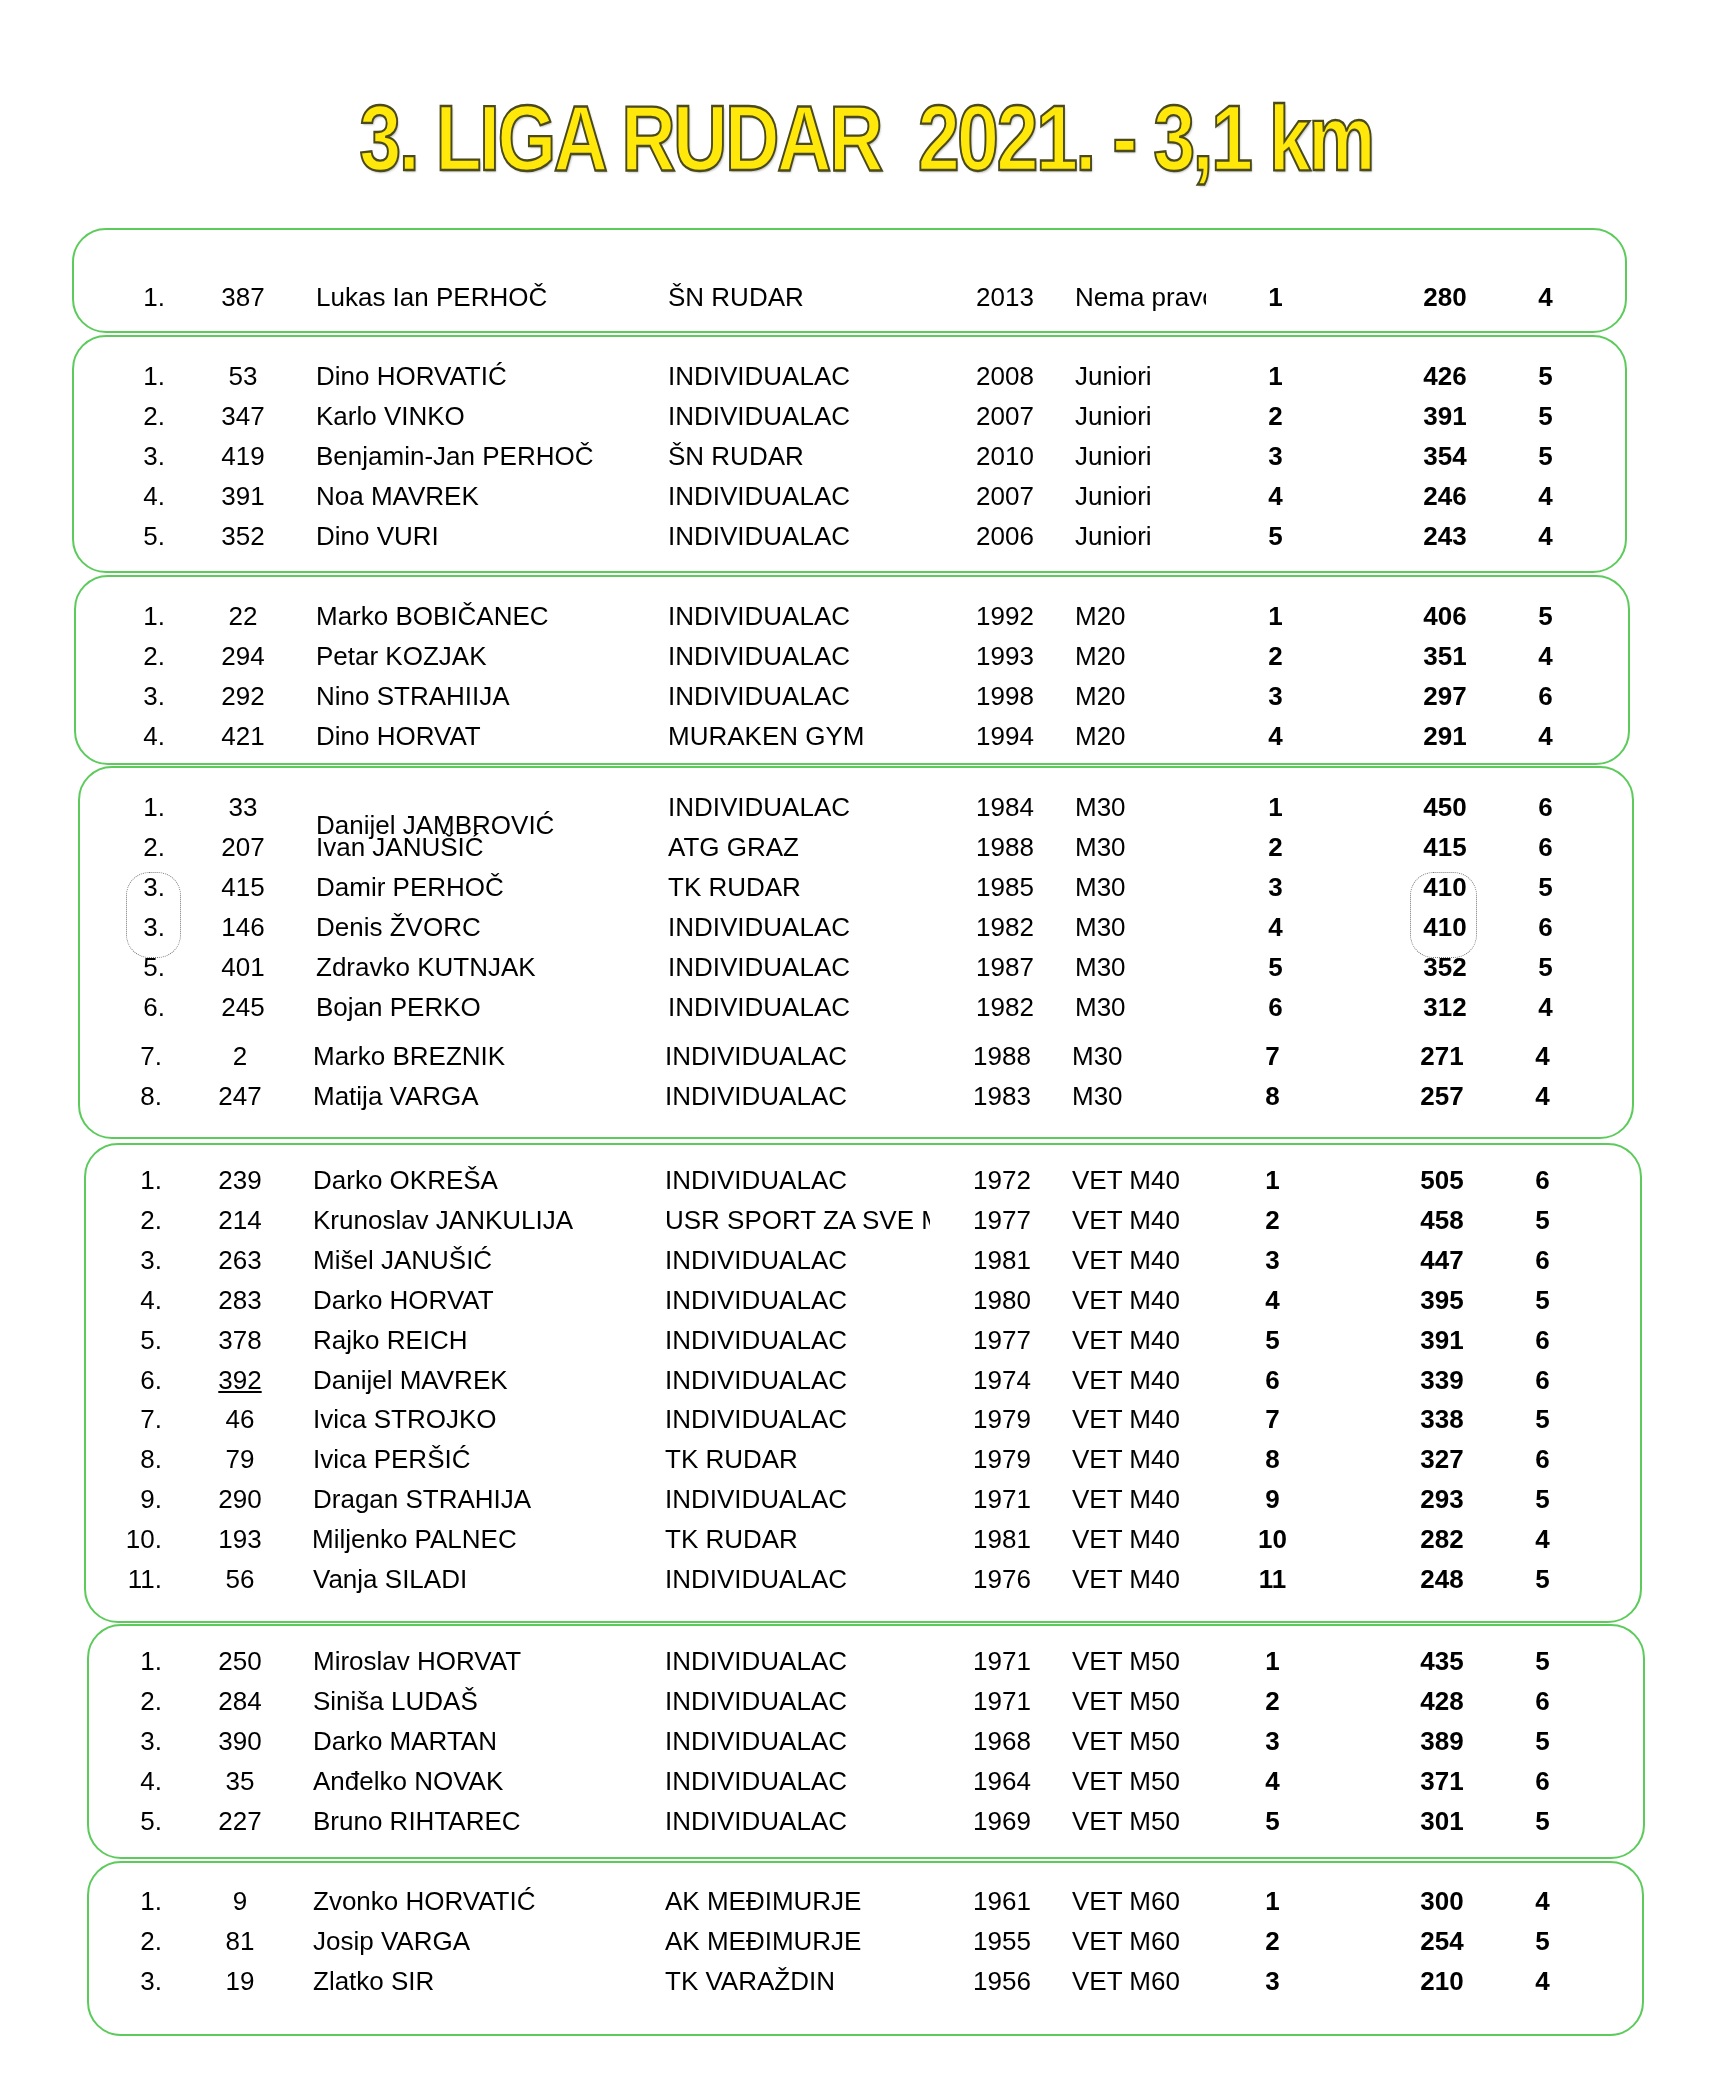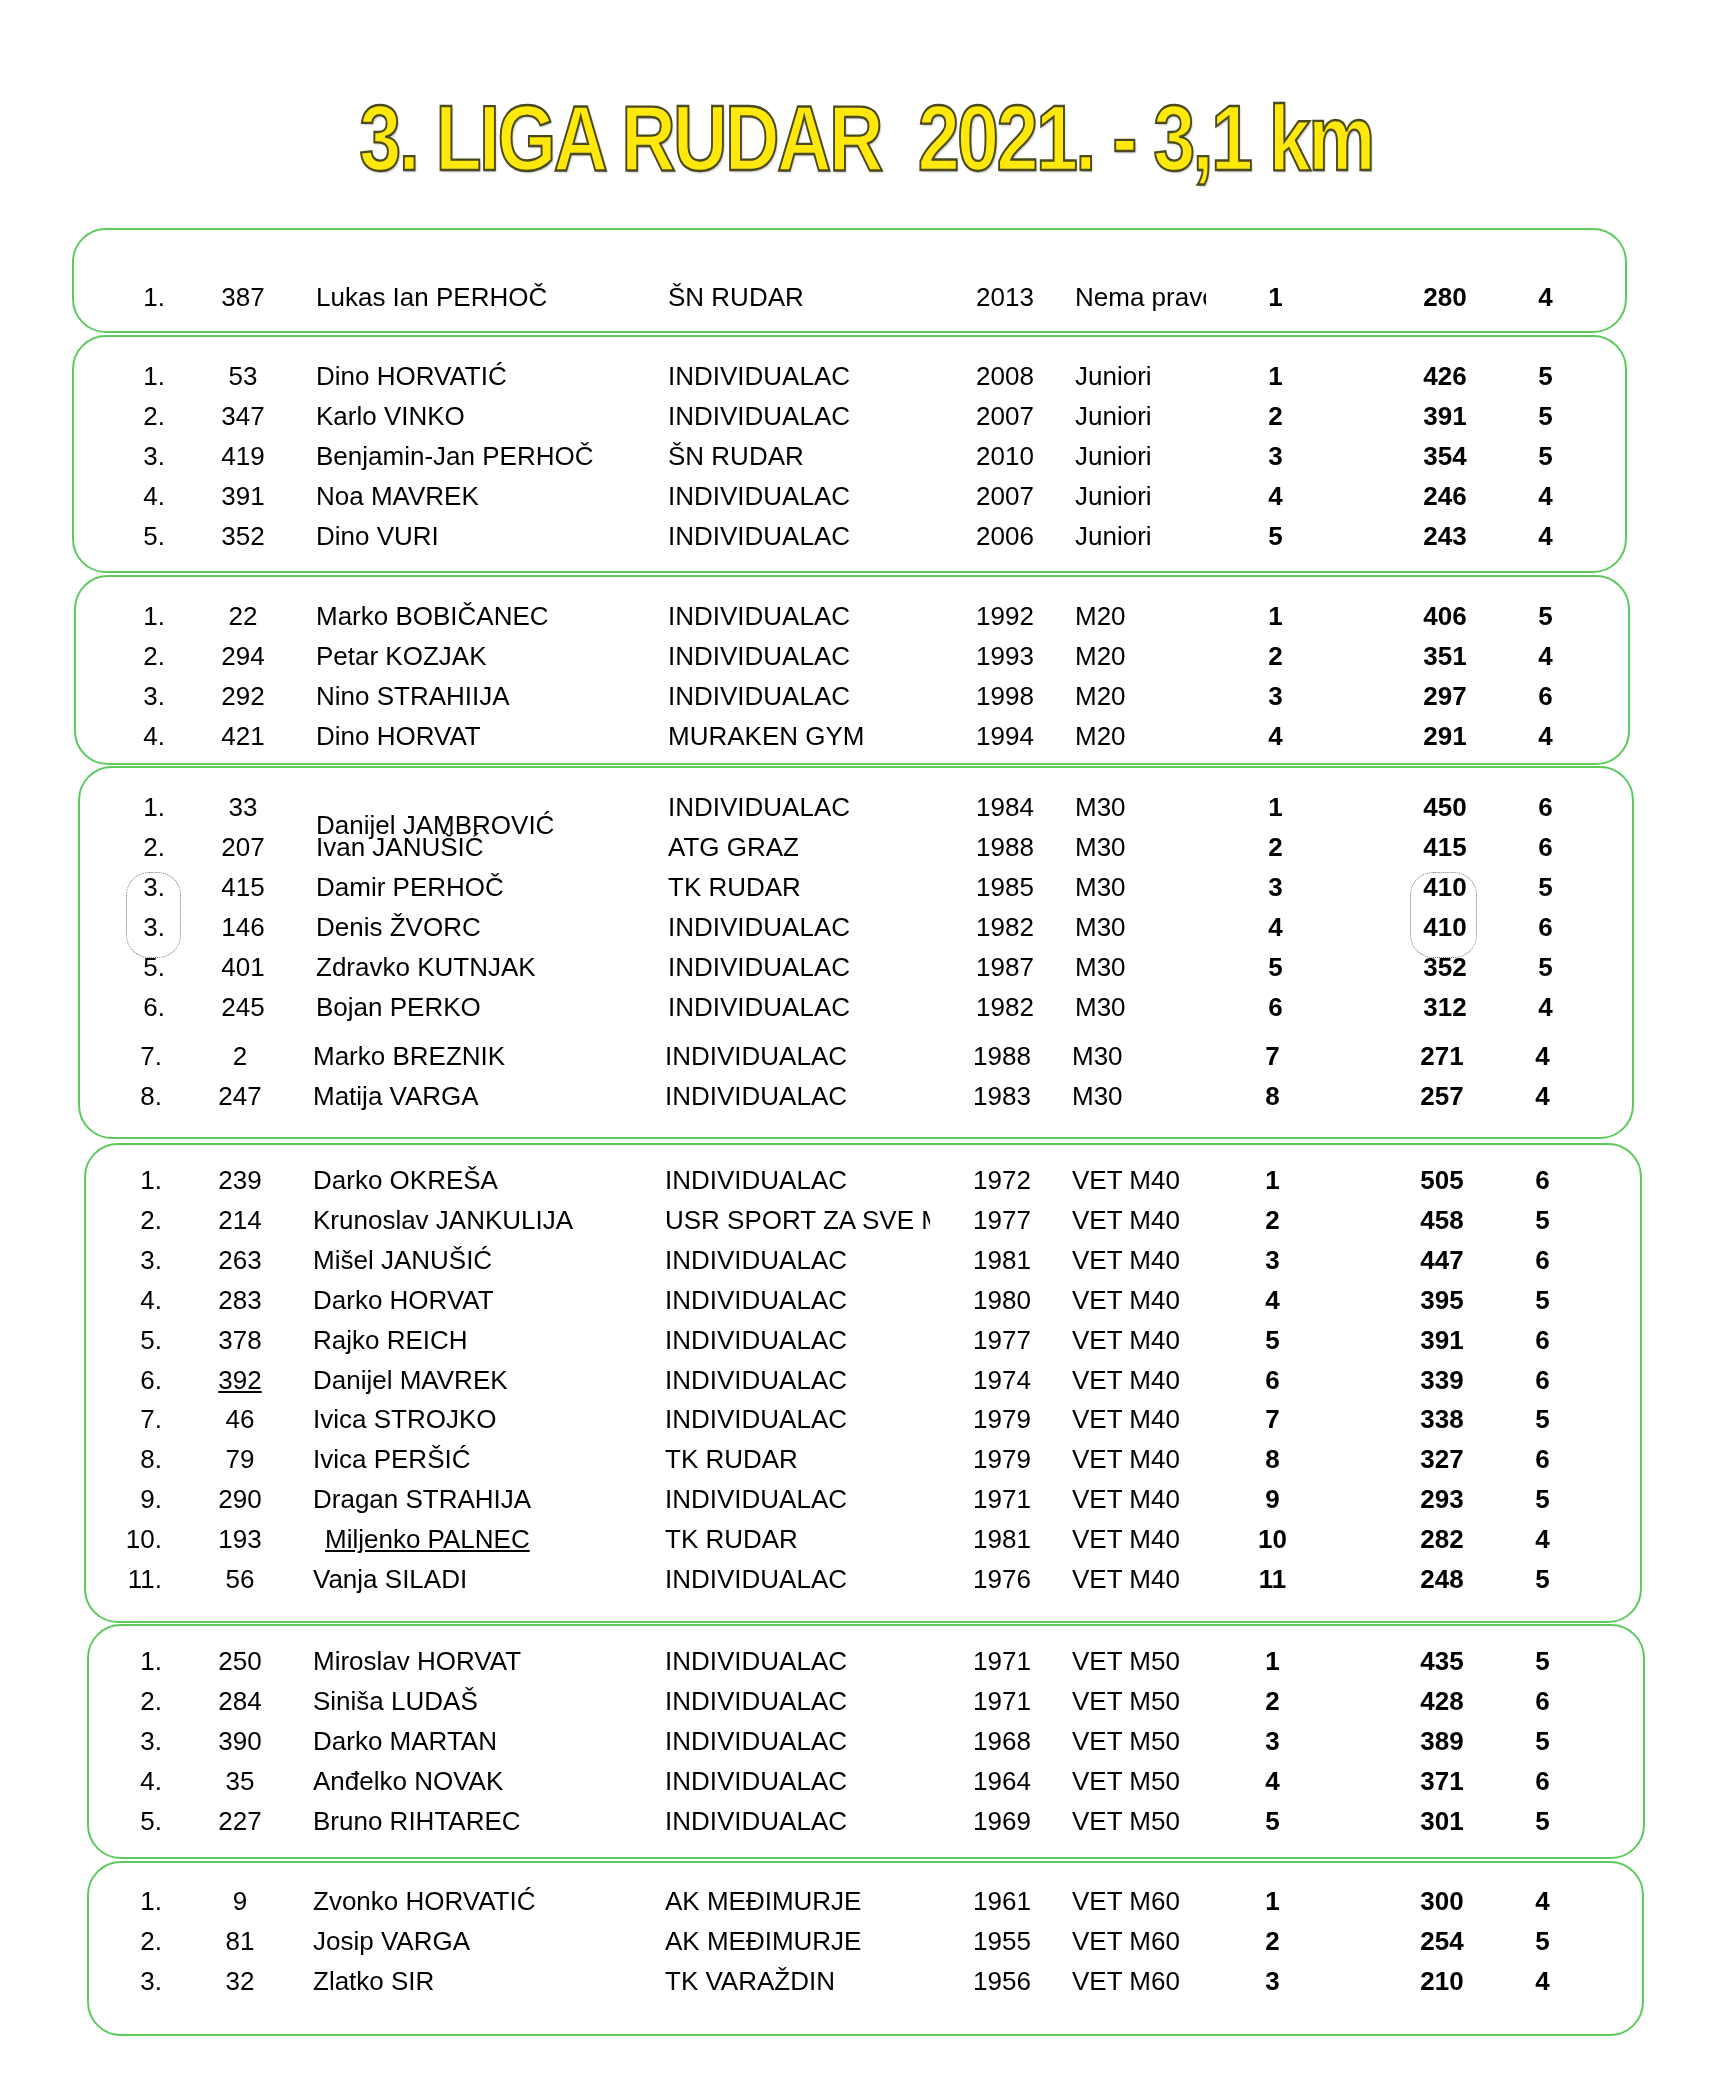--- a/index.html
+++ b/index.html
@@ -343,21 +343,21 @@
       <span class="c-club" style="left: 665px; width: 265px;">INDIVIDUALAC</span>
       <span class="c-year" style="left: 973px;">1971</span>
       <span class="c-cat" style="left: 1072px; width: 131px;">VET M40</span>
       <span class="c-place" style="left: 1249px;">9</span>
       <span class="c-pts" style="left: 1407px;">293</span>
       <span class="c-races" style="left: 1527px;">5</span>
     </div>
     <div class="row" style="top: 1519px;">
       <span class="c-rank" style="left: 100px;">10.</span>
       <span class="c-bib" style="left: 201px;">193</span>
-      <span class="c-name" style="left: 325px; text-decoration: underline;">Miljenko PALNEC</span>
+      <span class="c-name" style="left: 312px;">Miljenko PALNEC</span>
       <span class="c-club" style="left: 665px; width: 265px;">TK RUDAR</span>
       <span class="c-year" style="left: 973px;">1981</span>
       <span class="c-cat" style="left: 1072px; width: 131px;">VET M40</span>
       <span class="c-place" style="left: 1249px;">10</span>
       <span class="c-pts" style="left: 1407px;">282</span>
       <span class="c-races" style="left: 1527px;">4</span>
     </div>
     <div class="row" style="top: 1559px;">
       <span class="c-rank" style="left: 100px;">11.</span>
       <span class="c-bib" style="left: 201px;">56</span>
@@ -443,21 +443,21 @@
       <span class="c-name" style="left: 313px;">Josip VARGA</span>
       <span class="c-club" style="left: 665px; width: 265px;">AK MEĐIMURJE</span>
       <span class="c-year" style="left: 973px;">1955</span>
       <span class="c-cat" style="left: 1072px; width: 131px;">VET M60</span>
       <span class="c-place" style="left: 1249px;">2</span>
       <span class="c-pts" style="left: 1407px;">254</span>
       <span class="c-races" style="left: 1527px;">5</span>
     </div>
     <div class="row" style="top: 1961px;">
       <span class="c-rank" style="left: 100px;">3.</span>
-      <span class="c-bib" style="left: 201px;">32</span>
+      <span class="c-bib" style="left: 201px;">19</span>
       <span class="c-name" style="left: 313px;">Zlatko SIR</span>
       <span class="c-club" style="left: 665px; width: 265px;">TK VARAŽDIN</span>
       <span class="c-year" style="left: 973px;">1956</span>
       <span class="c-cat" style="left: 1072px; width: 131px;">VET M60</span>
       <span class="c-place" style="left: 1249px;">3</span>
       <span class="c-pts" style="left: 1407px;">210</span>
       <span class="c-races" style="left: 1527px;">4</span>
     </div>
     <div class="tie-mark" style="left: 126px; top: 872px; width: 55px; height: 86px;"></div>
     <div class="tie-mark" style="left: 1410px; top: 872px; width: 67px; height: 86px;"></div>

